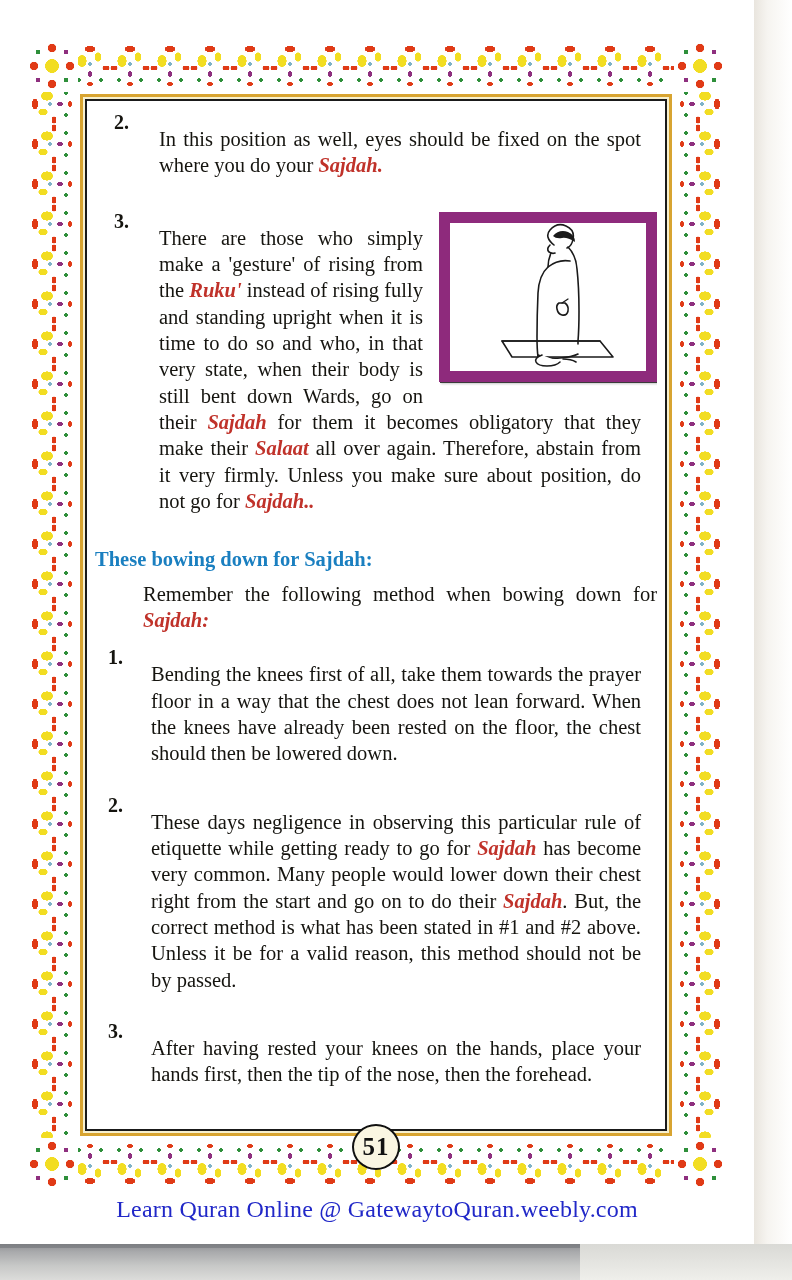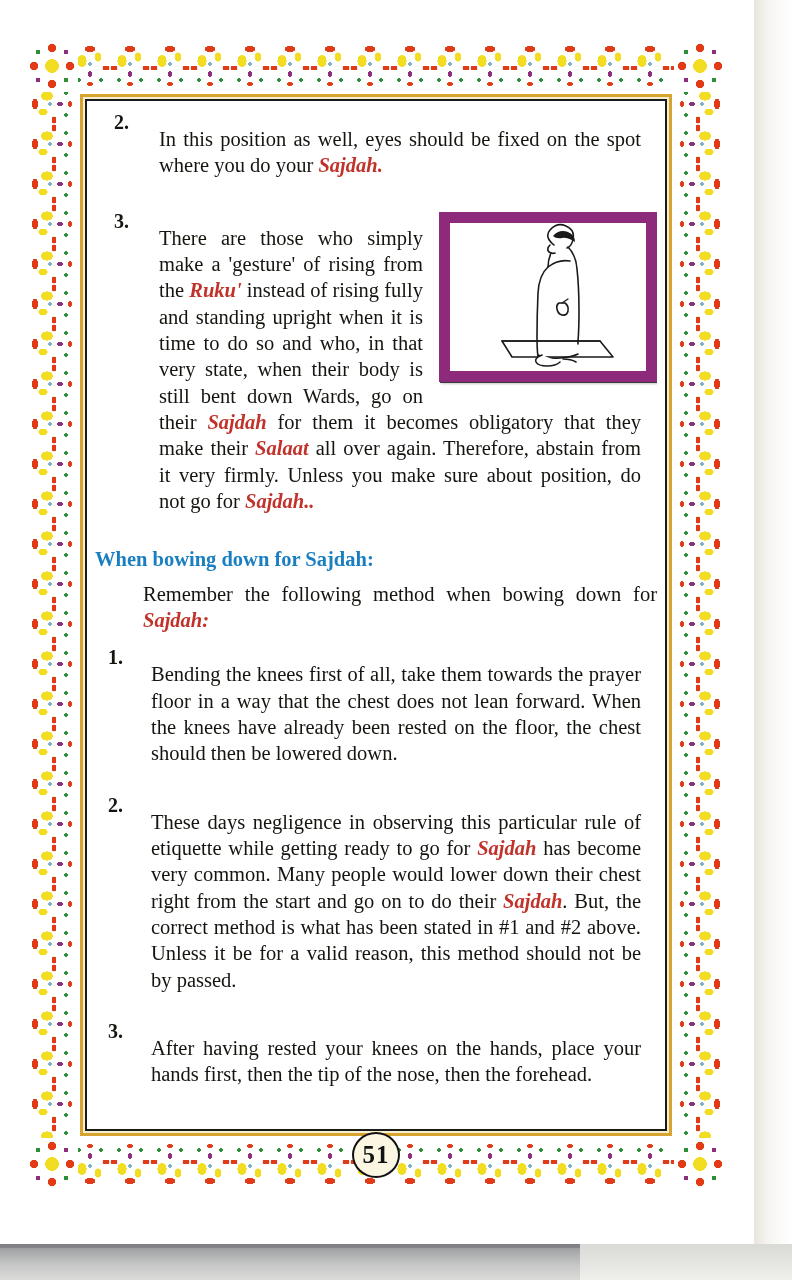--- a/index.html
+++ b/index.html
@@ -107,21 +107,21 @@
   }
   .rule-black{
     position:absolute;left:55px;top:55px;right:55px;bottom:55px;
     border:2px solid #1a1a1a;
     background:#ffffff;
   }
 
   
   #page-number{
     position:absolute;left:50%;transform:translateX(-50%);
-    bottom:8px;
+    bottom:16px;
     width:44px;height:42px;border-radius:50%;
     background:#faf6e2;border:2.5px solid #111;
     display:flex;align-items:center;justify-content:center;
     font-family:"Liberation Serif", serif;
     font-size:25px;font-weight:bold;color:#111;letter-spacing:1px;
     z-index:6;
   }
 
   
   #content{
@@ -244,21 +244,21 @@
                 <path d="M113 136 q8 0 13 3" fill="none"></path>
               </g>
             </svg>
           </div>
         </div>
 
         <p><span>There are those who simply make a 'gesture' of rising from the </span><span class="ar">Ruku'</span><span> instead of rising fully and standing upright when it is time to do so and who, in that very state, when their body is still bent down Wards, go on their </span><span class="ar">Sajdah</span><span> for them it becomes obligatory that they make their </span><span class="ar">Salaat</span><span> all over again. Therefore, abstain from it very firmly. Unless you make sure about position, do not go for </span><span class="ar">Sajdah..</span></p>
       </div>
     </div>
 
-    <div class="heading">When bowing down for Sajdah:</div>
+    <div class="heading">These bowing down for Sajdah:</div>
 
     <p class="para indent"><span>Remember the following method when bowing down for </span><span class="ar">Sajdah:</span></p>
 
     <div class="li" style="margin-top:12px;">
       <span class="num narrow">1.</span>
       <div class="body">
         <p>Bending the knees first of all, take them towards the prayer floor in a way that the chest does not lean forward. When the knees have already been rested on the floor, the chest should then be lowered down.</p>
       </div>
     </div>
 
@@ -271,20 +271,21 @@
 
     <div class="li" style="margin-top:10px;">
       <span class="num narrow">3.</span>
       <div class="body">
         <p>After having rested your knees on the hands, place your hands first, then the tip of the nose, then the forehead.</p>
       </div>
     </div>
 
   </div>
 
+  <div id="footer">Learn Quran Online @ GatewaytoQuran.weebly.com</div>
 
 </div>
 
 <div id="page-edge-shade"></div>
 
 <div id="scanner-bed">
   <div class="bed-seam"></div>
   <div class="bed-right"></div>
 </div>
 

